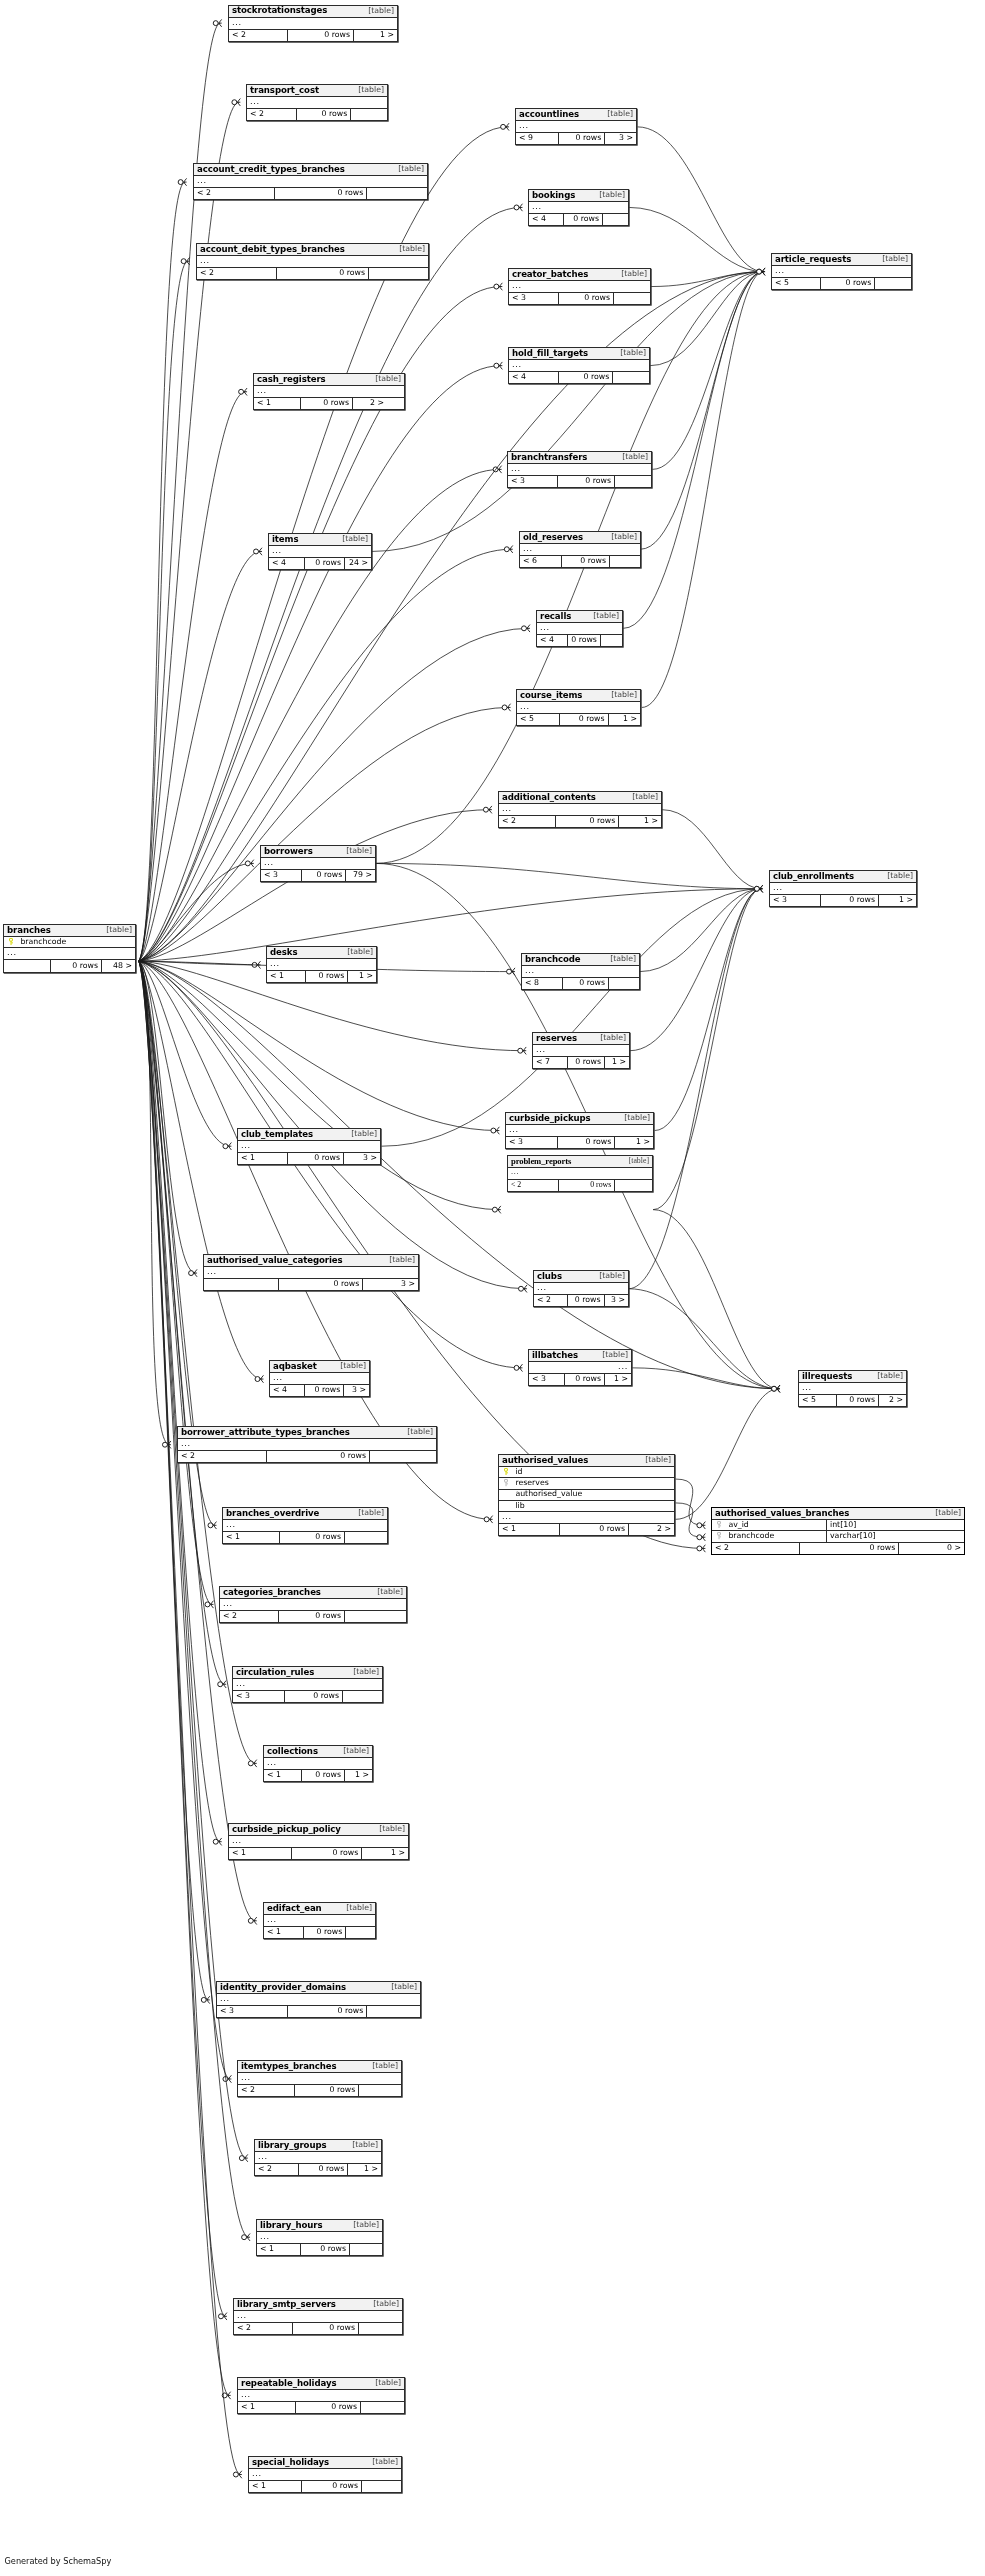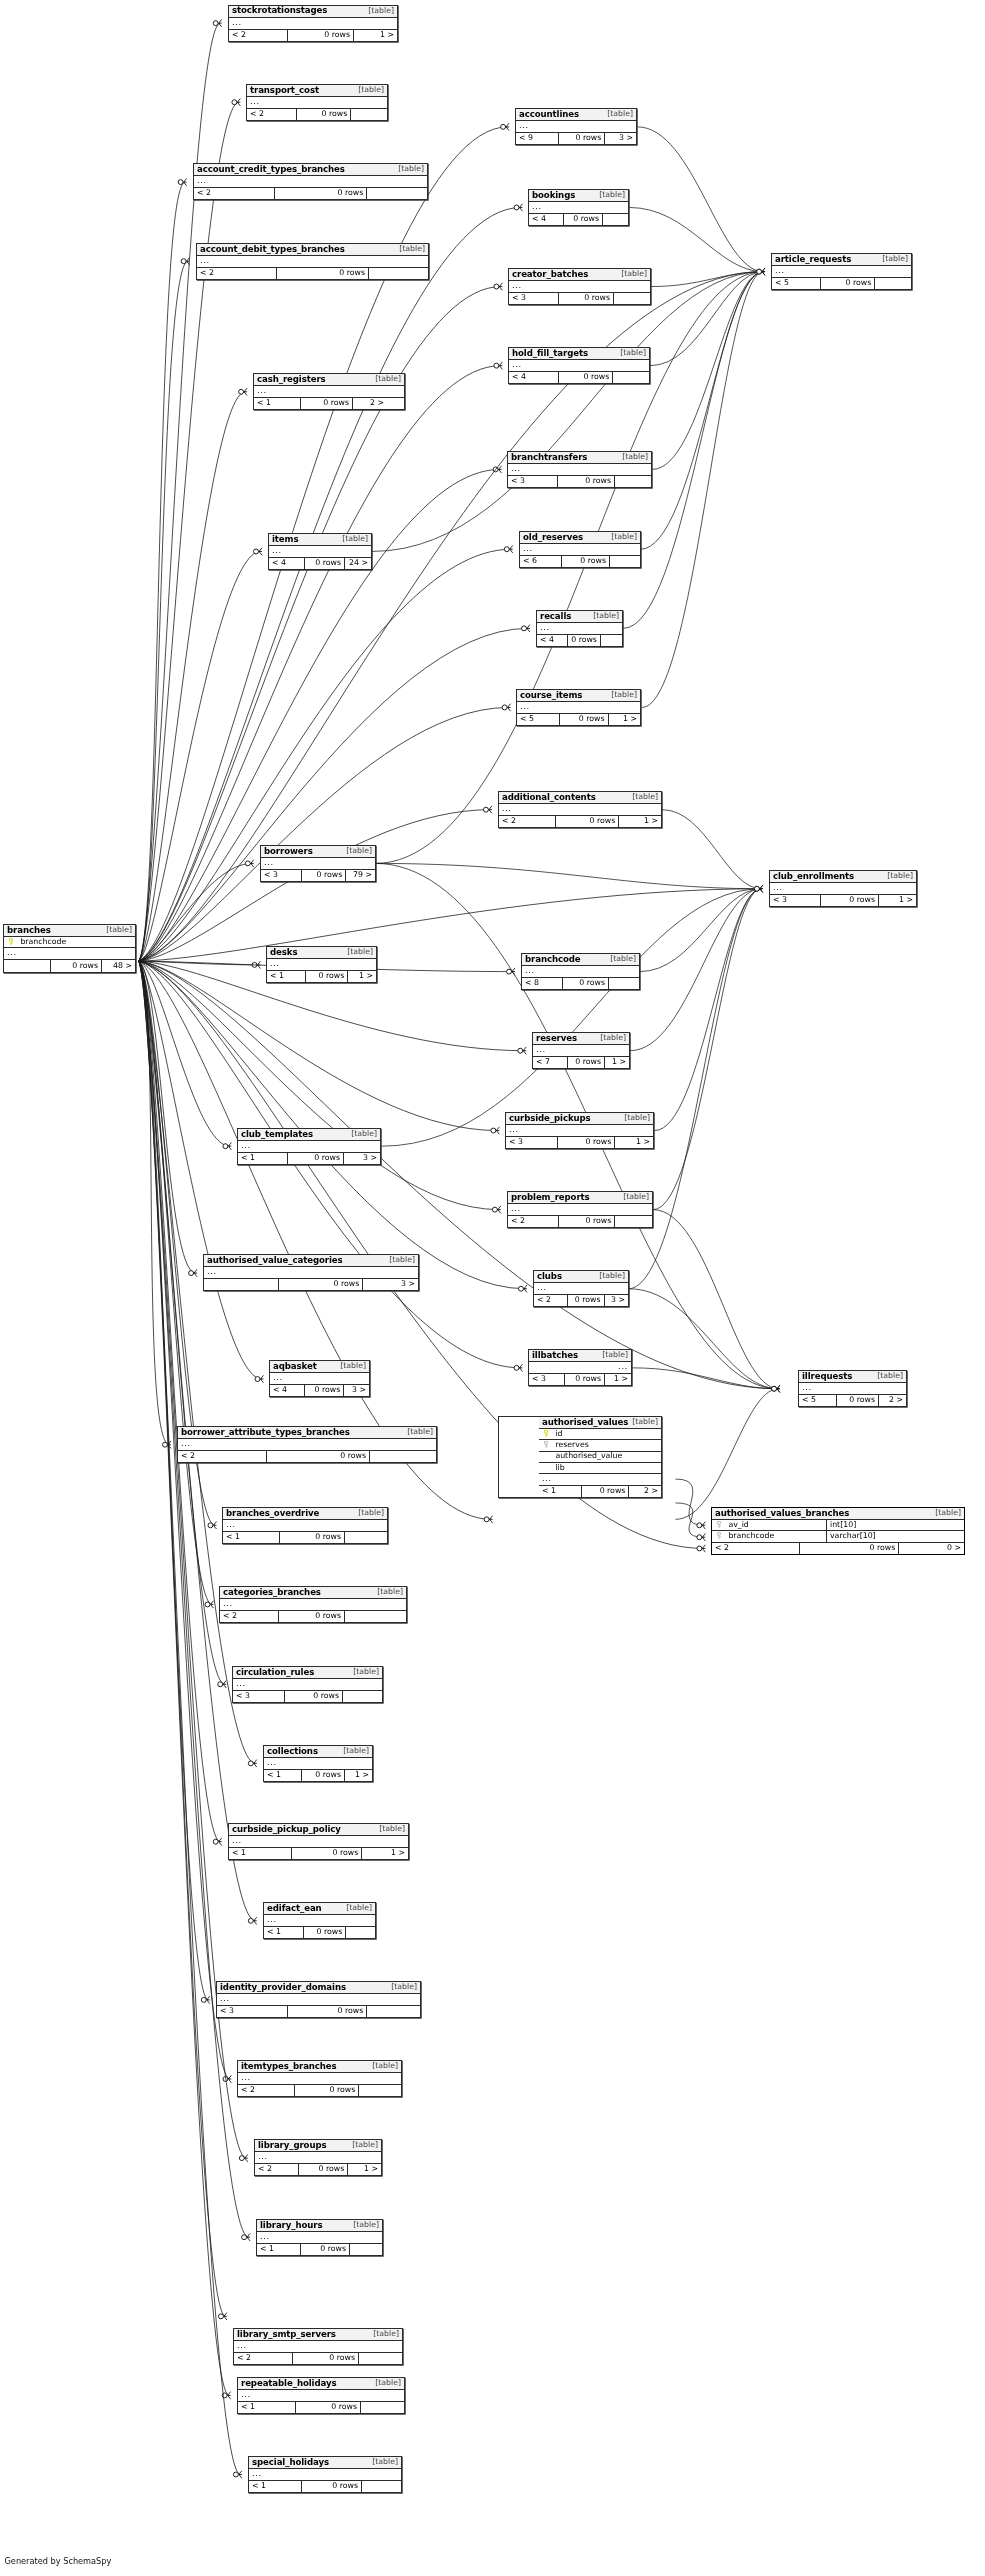--- a/index.html
+++ b/index.html
@@ -428,21 +428,21 @@
             </svg></span>
           <span class="cn">branchcode</span>
         </div>
         <div class="ellip">...</div>
         <div class="foot">
           <div class="c l" style="width:46px"></div>
           <div class="c r" style="width:51px">0 rows</div>
           <div class="c r" style="width:34px">48 &gt;</div>
         </div>
       </div>
-      <div class="tbl" style="left: 498px; top: 1416px; width: 164px; padding-left: 40px;">
+      <div class="tbl" style="left: 498px; top: 1454px; width: 177px;">
         <div class="hdr">
           <span class="nm">authorised_values</span>
           <span class="tag">[table]</span>
         </div>
         <div class="colrow">
           <span class="kw"><svg class="key" viewBox="0 0 8 11" aria-hidden="true">
               <circle cx="4" cy="2.6" r="2.2" fill="none" stroke="#d8d800" stroke-width="1.5"></circle>
               <rect x="3.3" y="4.4" width="1.5" height="6.2" fill="#d8d800"></rect>
               <rect x="4.6" y="6.4" width="2.3" height="1.4" fill="#d8d800"></rect>
             </svg></span>
@@ -757,21 +757,21 @@
           <span class="nm">library_hours</span>
           <span class="tag">[table]</span>
         </div>
         <div class="ellip">...</div>
         <div class="foot">
           <div class="c l" style="width:43px">&lt; 1</div>
           <div class="c r" style="width:49px">0 rows</div>
           <div class="c r" style="width:33px"></div>
         </div>
       </div>
-      <div class="tbl" style="left: 233px; top: 2298px; width: 170px; margin-top: 30px;">
+      <div class="tbl" style="left: 233px; top: 2298px; width: 170px;">
         <div class="hdr">
           <span class="nm">library_smtp_servers</span>
           <span class="tag">[table]</span>
         </div>
         <div class="ellip">...</div>
         <div class="foot">
           <div class="c l" style="width:58px">&lt; 2</div>
           <div class="c r" style="width:66px">0 rows</div>
           <div class="c r" style="width:44px"></div>
         </div>
@@ -937,21 +937,21 @@
           <span class="nm">curbside_pickups</span>
           <span class="tag">[table]</span>
         </div>
         <div class="ellip">...</div>
         <div class="foot">
           <div class="c l" style="width:51px">&lt; 3</div>
           <div class="c r" style="width:58px">0 rows</div>
           <div class="c r" style="width:39px">1 &gt;</div>
         </div>
       </div>
-      <div class="tbl" style="left: 507px; top: 1191px; width: 146px;">
+      <div class="tbl" style="left: 507px; top: 1155px; width: 146px; font-family: Liberation Serif, serif;">
         <div class="hdr">
           <span class="nm">problem_reports</span>
           <span class="tag">[table]</span>
         </div>
         <div class="ellip">...</div>
         <div class="foot">
           <div class="c l" style="width:50px">&lt; 2</div>
           <div class="c r" style="width:57px">0 rows</div>
           <div class="c r" style="width:38px"></div>
         </div>

